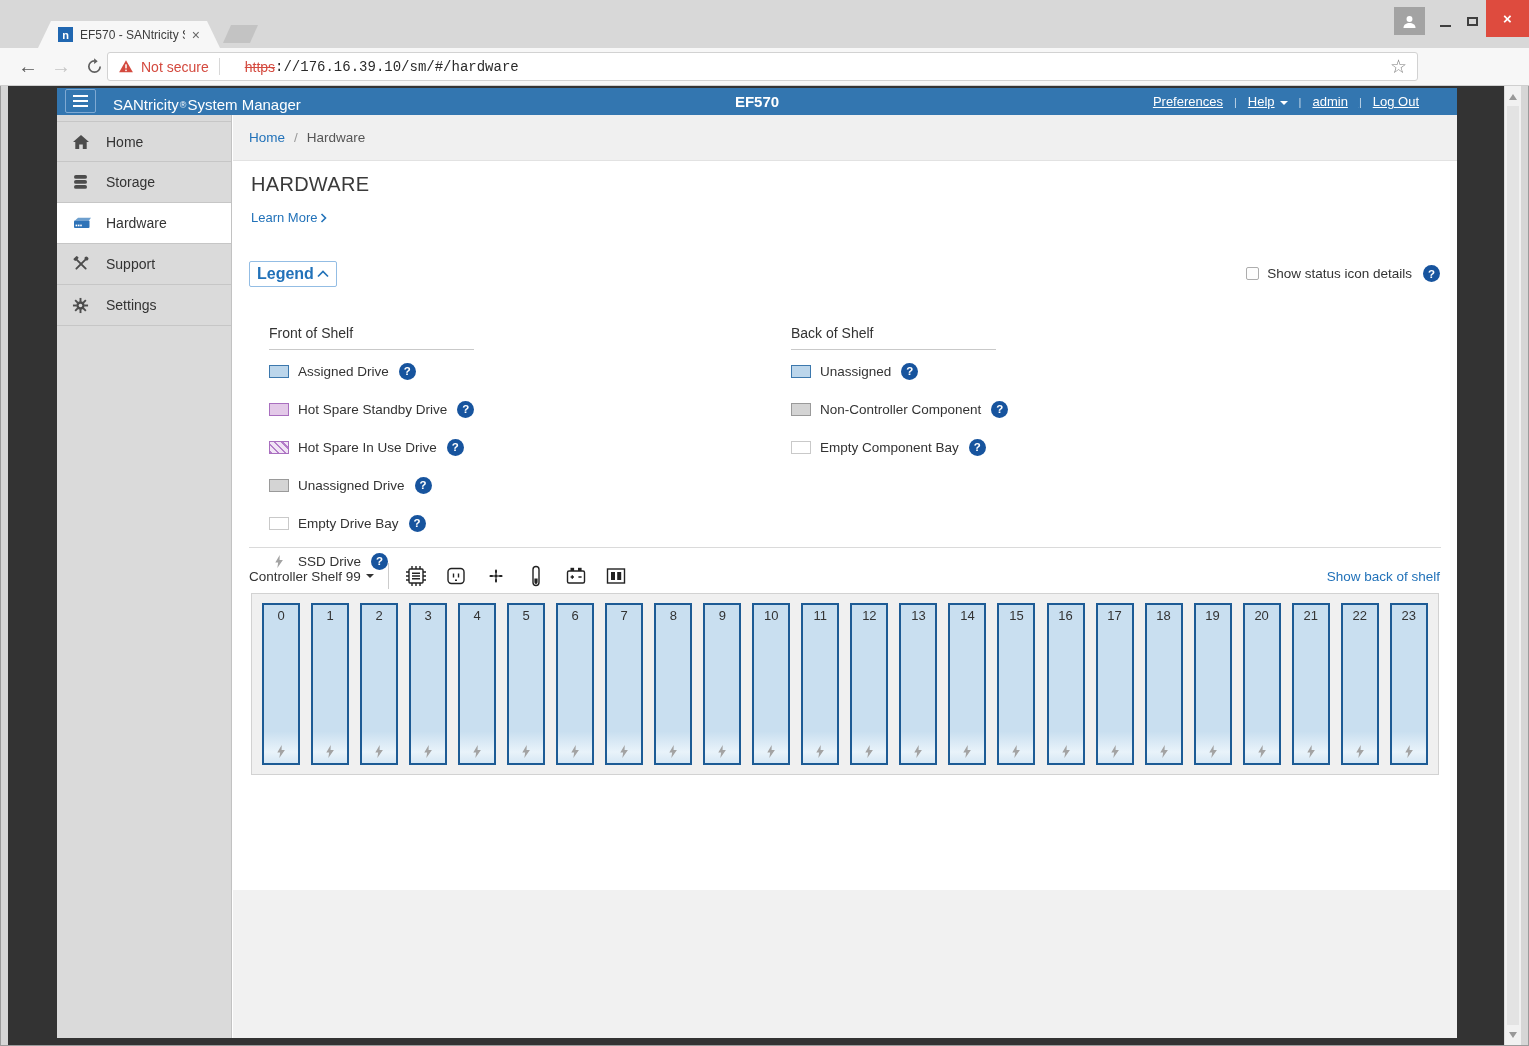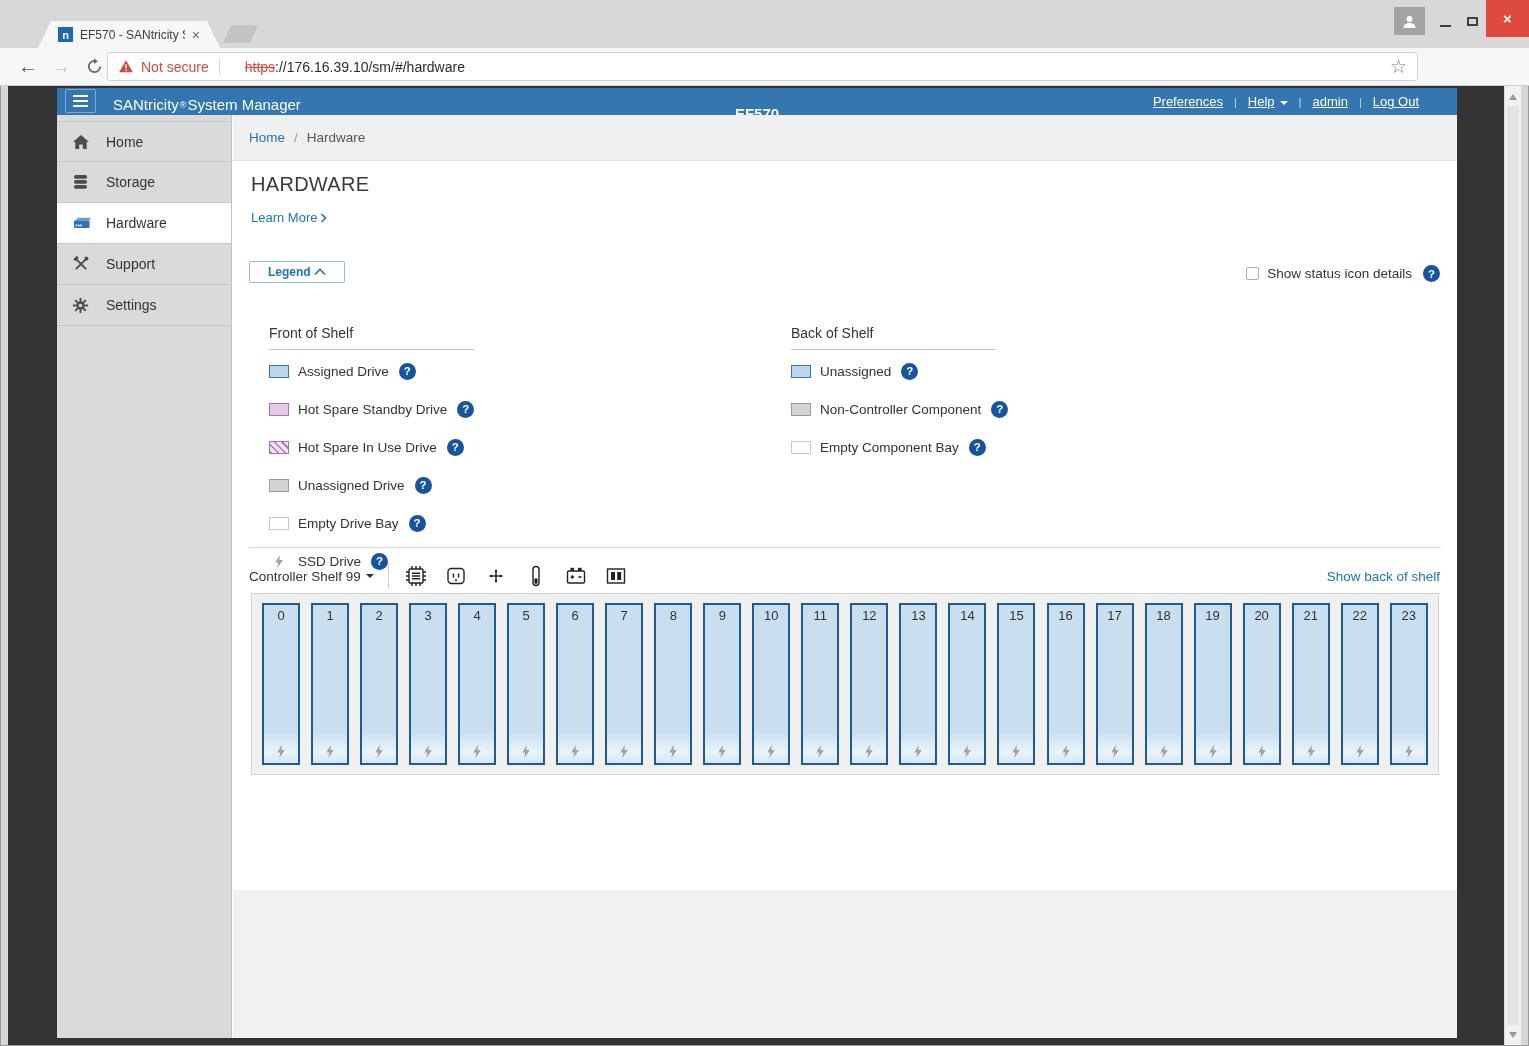--- a/index.html
+++ b/index.html
@@ -37,41 +37,41 @@
   .navbtn { top:5px; width:26px; height:26px; display:flex; align-items:center; justify-content:center; font-size:20px; }
   .back { left:15px; color:#585858; }
   .fwd { left:48px; color:#c6c6c6; }
   .reload { left:81px; }
   .urlbar { left:107px; top:4px; width:1311px; height:29px; background:#fff; border:1px solid #d2d2d2; border-radius:3px;
     display:flex; align-items:center; padding:0 10px; font-size:14px; }
   .warn-ico { width:16px; height:15px; margin-right:7px; }
   .notsecure { color:#d44a3f; margin-right:10px; }
   .url-div { width:1px; height:17px; background:#d8d8d8; margin-right:10px; }
   .scheme { color:#d44a3f; text-decoration:line-through;padding-left:15px; }
-  .urlrest { color:#2b2b2b; }
+  .urlrest { color:#2b2b2b;font-family:Liberation Mono, monospace; }
   .star { margin-left:auto; font-size:19px; color:#7c7c7c; }
   .pdf-btn { left:1430px; top:55px; width:25px; height:25px; background:#dcdcdc; border-radius:3px;
     display:flex; align-items:center; justify-content:center; }
   .ball { left:1463px; top:60px; width:16px; height:16px; border-radius:50%;
     background:radial-gradient(circle at 35% 30%, #f2f2f2, #9a9a9a); }
   .dots { left:1491px; top:54px; width:26px; height:26px; display:flex; align-items:center; justify-content:center;
     font-size:17px; color:#5a5a5a; letter-spacing:0; }
 
   
   .viewport { left:8px; top:86px; width:1513px; height:959px; background:#333; }
   .app { position:absolute; left:49px; top:2px; width:1400px; height:950px; background:#fff; }
 
   .app-header { position:absolute; left:0; top:0; width:1400px; height:27px; background:#3376b0; color:#fff; }
   .hamburger { position:absolute; left:8px; top:1px; width:31px; height:24px; border:1px solid #7fa9d2; border-radius:2px;
     display:flex; flex-direction:column; align-items:center; justify-content:center; gap:3px; }
   .hamburger i { width:15px; border-bottom:2px solid #fff; display:block; }
   .brand { position:absolute; left:56px; top:0; height:33px; display:flex; align-items:center; font-size:15px; }
   .brand sup { font-size:9px; margin:0 1px; }
   .sysname { position:absolute; left:0; width:1400px; top:0; height:27px; display:flex; align-items:center; justify-content:center;
-    font-size:15px; font-weight:bold;margin-top:12px; }
+    font-size:15px; font-weight:bold; }
   .hmenu { position:absolute; right:38px; top:0; height:27px; display:flex; align-items:center; gap:11px; font-size:13px;text-decoration:underline; }
   .hmenu .sep { opacity:.7; font-size:11px; }
   .caret-dn { display:inline-block; width:0; height:0; border-left:4px solid transparent; border-right:4px solid transparent;
     border-top:4px solid currentColor; margin-left:5px; vertical-align:middle; }
 
   .sidebar { position:absolute; left:0; top:27px; width:175px; height:923px; background:#dadada; border-right:1px solid #c2c2c2; }
   .snav-item { height:41px; display:flex; align-items:center; padding-left:15px; gap:12px;
     border-bottom:1px solid #c6c6c6; font-size:14px; color:#333; cursor:pointer; }
   .snav-item:first-child { margin-top:6px; border-top:1px solid #c6c6c6; }
   .snav-item.active { background:#fff; }
@@ -82,21 +82,21 @@
     display:flex; align-items:center; padding-left:16px; gap:9px; font-size:13.5px; }
   .crumb-home { color:#2272b9; cursor:pointer; }
   .crumb-sep { color:#9a9a9a; }
   .crumb-cur { color:#555; }
 
   .main { position:absolute; left:0; top:46px; width:100%; height:729px; background:#fff; }
   .pg-title { position:absolute; left:18px; top:12px; font-size:20px; color:#3a3a3a; letter-spacing:.3px; }
   .learnmore { position:absolute; left:18px; top:49px; font-size:13px; color:#2272b9; cursor:pointer;
     display:flex; align-items:center; gap:3px; }
   .legend-toggle { position:absolute; left:16px; top:100px; display:inline-flex; align-items:center; gap:3px;
-    padding:3px 18px; border:1px solid #93bde4; border-radius:2px; color:#2272b9; font-size:12px; font-weight:bold; cursor:pointer; }
+    padding:3px 7px; border:1px solid #93bde4; border-radius:2px; color:#2272b9; font-size:16px; font-weight:bold; cursor:pointer; }
   .legend-col { position:absolute; top:128px; width:440px; }
   .col-front { left:36px; } .col-back { left:558px; }
   .col-heading { font-size:14px; color:#333; padding-bottom:8px; border-bottom:1px solid #c9c9c9; width:205px;margin-top:36px; }
   .legend-rows { margin-top:12px; }
   .legend-row { height:18px; margin-bottom:20px; display:flex; align-items:center; }
   .swatch { width:20px; height:13px; display:inline-flex; align-items:center; justify-content:center; flex:0 0 auto; }
   .swatch.assigned { background:#bcd6eb; border:1px solid #3c78ad; }
   .swatch.hot-spare-standby { background:#e3c9e8; border:1px solid #a96fbf; }
   .swatch.hot-spare-in-use { border:1px solid #a96fbf;
     background:repeating-linear-gradient(45deg,#b47cc9 0 2px,#f1e4f5 2px 5px); }

